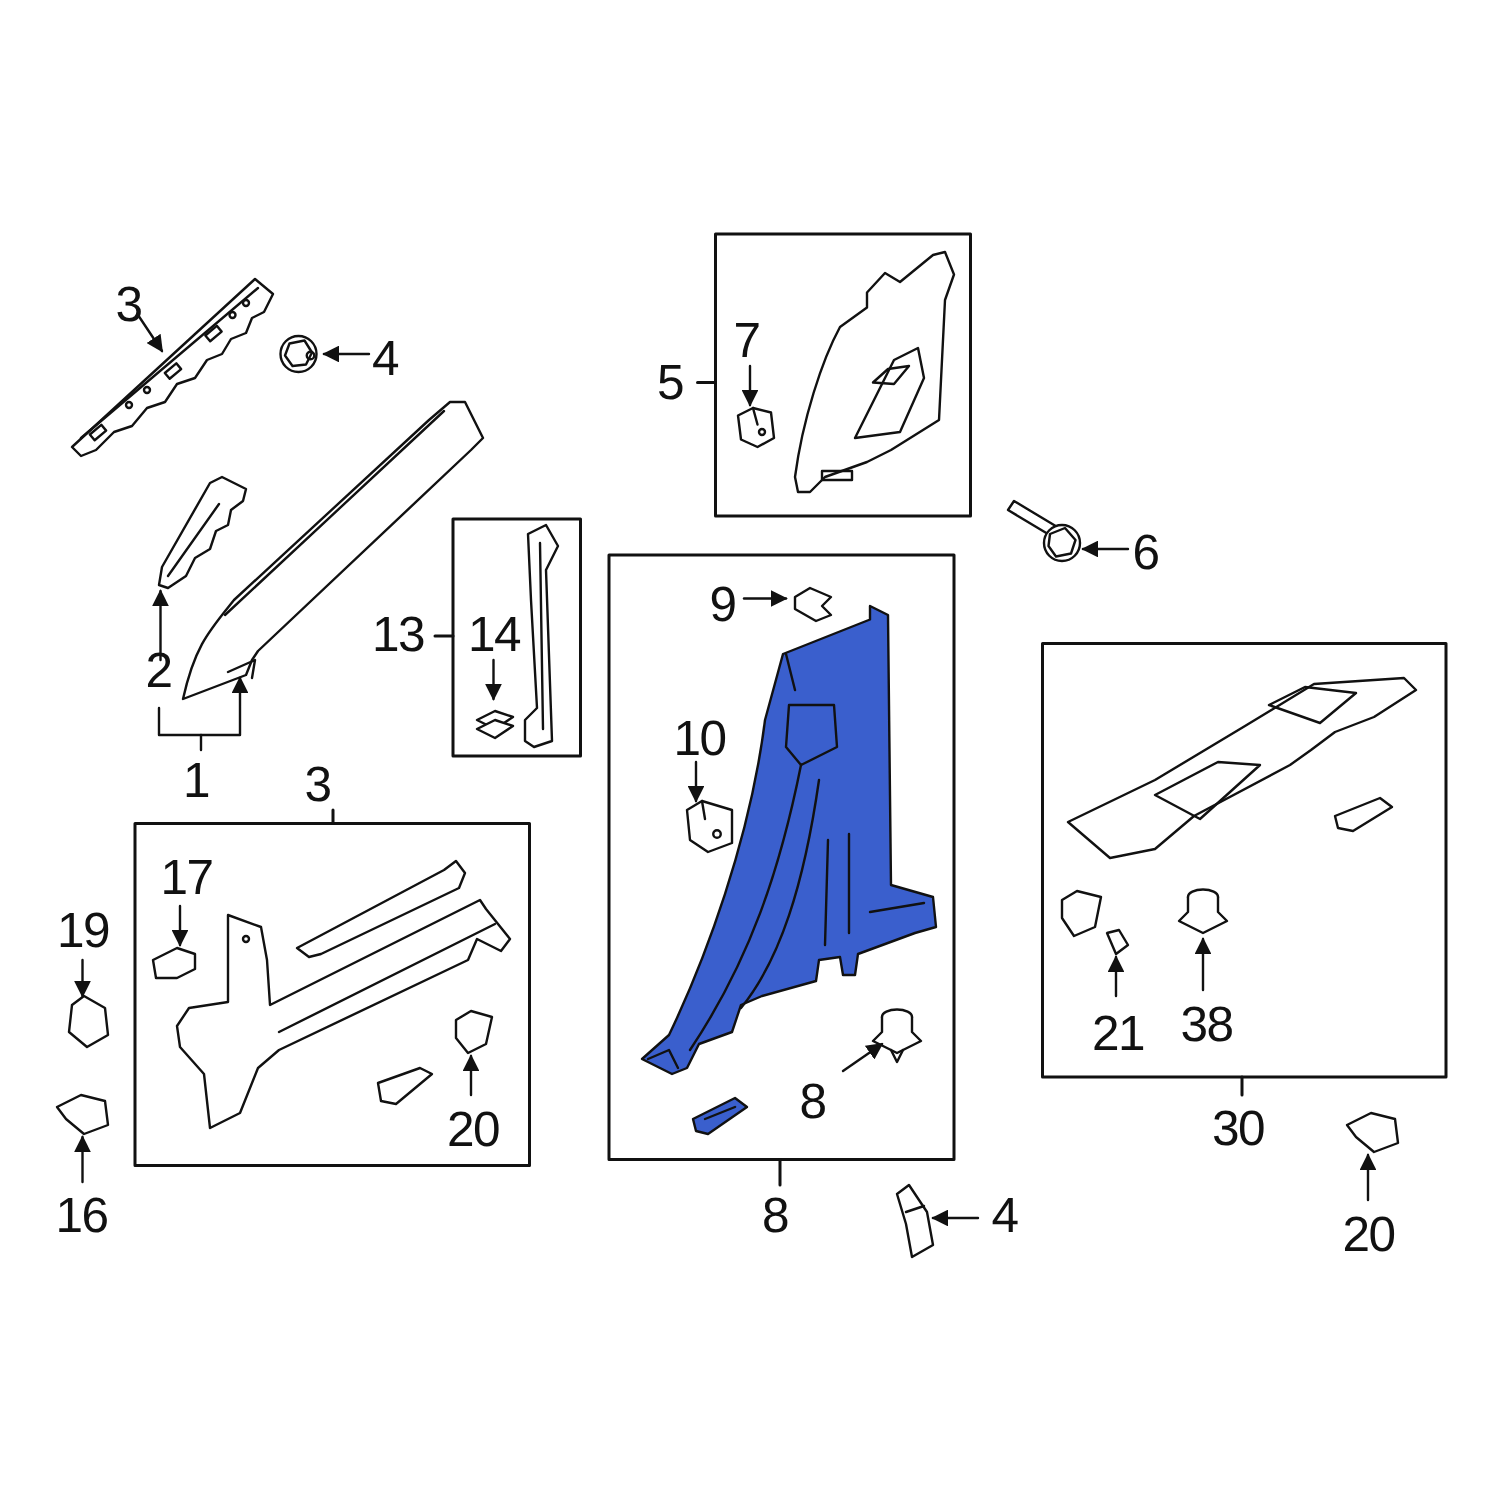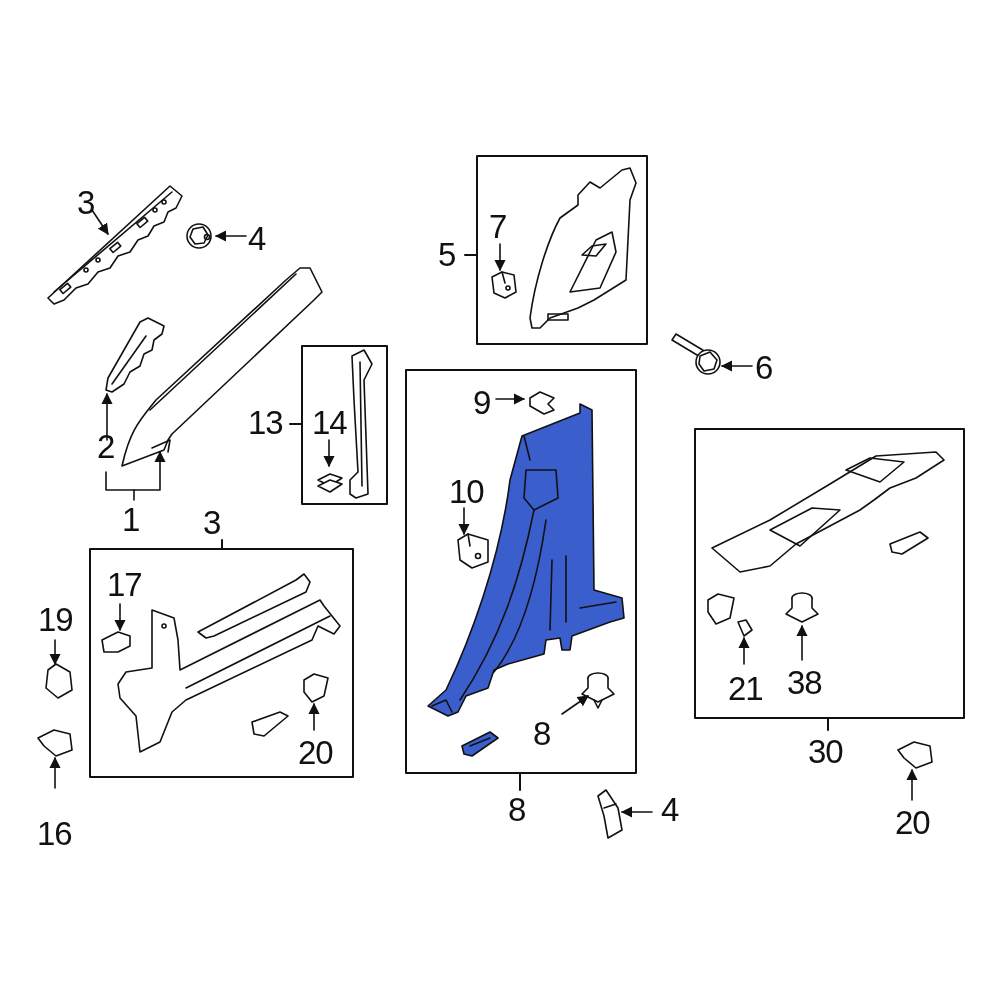--- a/index.html
+++ b/index.html
@@ -196,21 +196,21 @@
 <div class="lbl" style="left:755px;top:351px">6</div>
 <div class="lbl" style="left:489px;top:210px">7</div>
 <div class="lbl" style="left:508px;top:793px">8</div>
 <div class="lbl" style="left:473px;top:386px">9</div>
 <div class="lbl" style="left:449px;top:475px">10</div>
 <div class="lbl" style="left:533px;top:717px">8</div>
 <div class="lbl" style="left:661px;top:793px">4</div>
 <div class="lbl" style="left:248px;top:406px">13</div>
 <div class="lbl" style="left:312px;top:406px">14</div>
 <div class="lbl" style="left:203px;top:506px">3</div>
-<div class="lbl" style="left:37px;top:817px">16</div>
+<div class="lbl" style="left:37px;top:793px">16</div>
 <div class="lbl" style="left:107px;top:568px">17</div>
 <div class="lbl" style="left:298px;top:736px">20</div>
 <div class="lbl" style="left:38px;top:603px">19</div>
 <div class="lbl" style="left:808px;top:735px">30</div>
 <div class="lbl" style="left:728px;top:672px">21</div>
 <div class="lbl" style="left:787px;top:666px">38</div>
 <div class="lbl" style="left:895px;top:806px">20</div>
 </div>
 
 </body></html>

